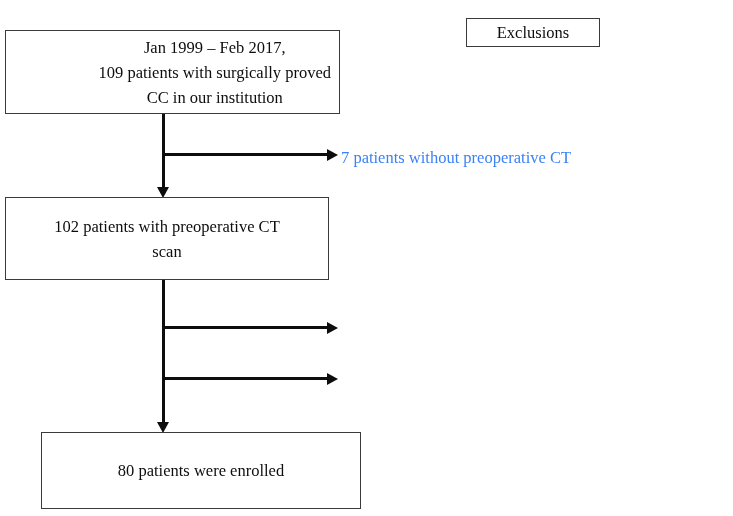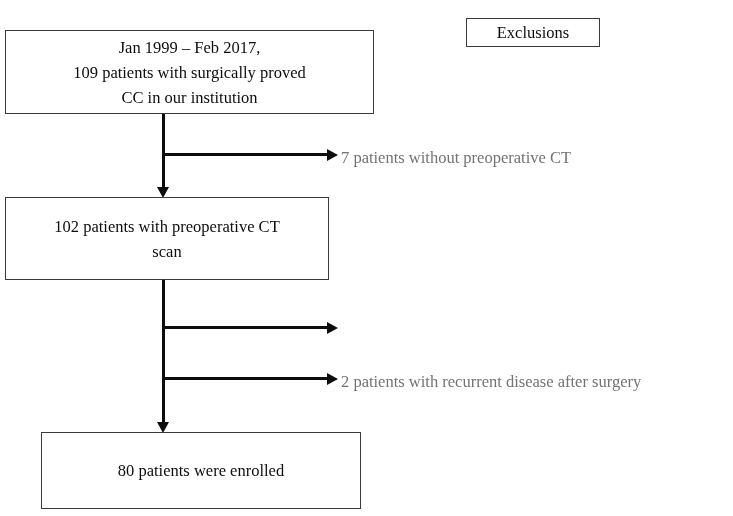--- a/index.html
+++ b/index.html
@@ -34,21 +34,21 @@
     font-size: 16.5px;
     line-height: 25px;
     color: #0d0d0d;
     padding: 0 8px;
   }
   .node-box .node-text {
     display: block;
     white-space: pre-line;
   }
 
-  #box-cohort   { left: 5px;  top: 30px;  width: 369px; height: 84px; }
+  #box-cohort   { left: 5px;  top: 30px;  width: 335px; height: 84px; justify-content: flex-end; }
   #box-ct       { left: 5px;  top: 197px; width: 324px; height: 83px; }
   #box-enrolled { left: 5px;  top: 432px; width: 320px; height: 77px; margin-left: 36px; }
 
   #box-exclusions {
     left: 466px;
     top: 18px;
     width: 134px;
     height: 29px;
     font-size: 16.5px;
     line-height: 20px;
@@ -101,21 +101,21 @@
   #arrowhead-down-1 { top: 187px; }
   #arrowhead-down-2 { top: 422px; }
 
   
   .exclusion-label {
     position: absolute;
     left: 341px;
     font-size: 16.5px;
     line-height: 20px;
     white-space: nowrap;
-    color: #737373;
+    color: #3b82f6;
   }
   #exclusion-label-1 { top: 148px; }
   #exclusion-label-2 { top: 321px; }
   #exclusion-label-3 { top: 372px; }
 </style>
 </head>
 <body>
 
 <div id="flowchart">
 
@@ -142,21 +142,20 @@
 scan</span>
   </div>
 
   <div class="vline" id="vline-b"></div>
 
   <div class="hline" id="hline-2"></div>
   <div class="arrow-right" id="arrowhead-2"></div>
 
   <div class="hline" id="hline-3"></div>
   <div class="arrow-right" id="arrowhead-3"></div>
-  <div class="exclusion-label" id="exclusion-label-3">2 patients with recurrent disease after surgery</div>
 
   <div class="arrow-down" id="arrowhead-down-2"></div>
 
   <div class="node-box" id="box-enrolled">
     <span class="node-text">80 patients were enrolled</span>
   </div>
 
 </div>
 
 </body></html>

